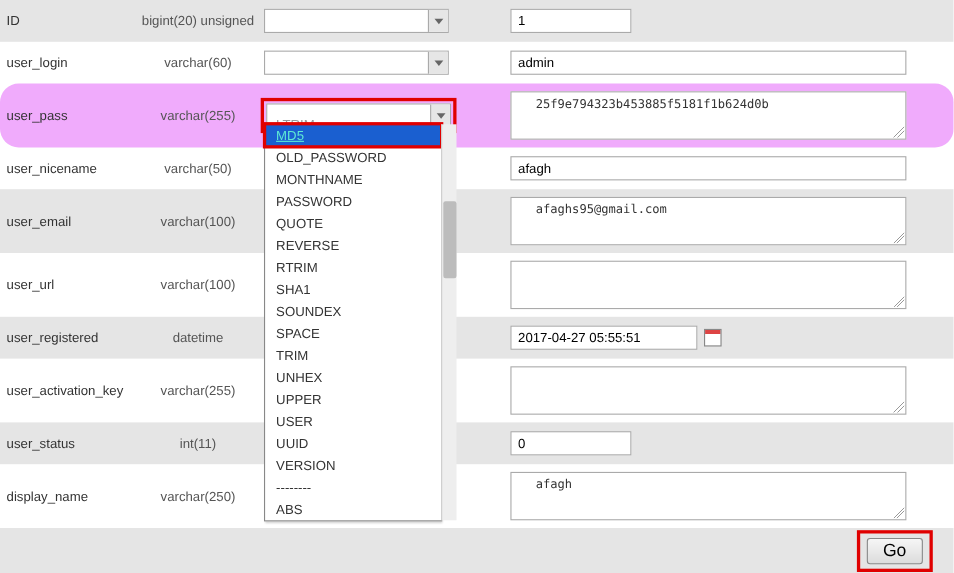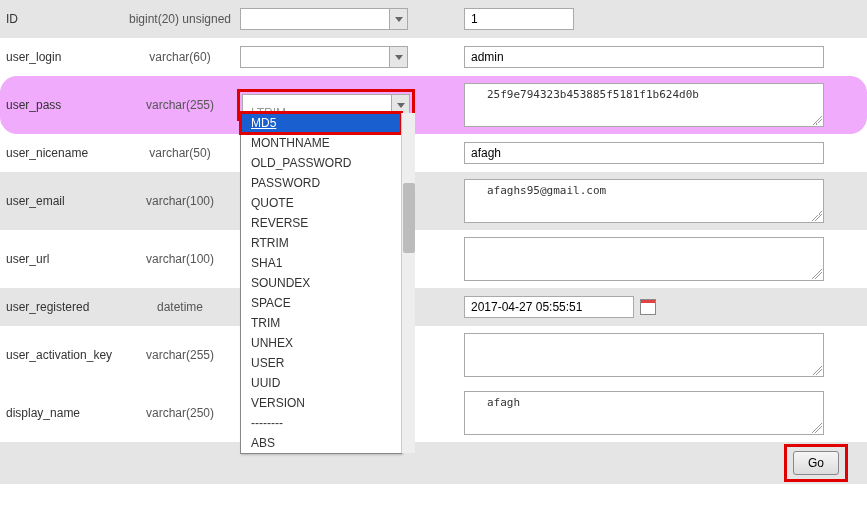--- a/index.html
+++ b/index.html
@@ -104,21 +104,21 @@
     justify-content: flex-end;
     align-items: center;
     padding-right: 22px;
   }
   .go-btn {
     height: 24px;
     padding: 2px 14px;
     border: 1px solid #888;
     border-radius: 3px;
     background: linear-gradient(#f6f6f6,#dcdcdc);
-    font-size: 12px;
+    font-size: 16px;
   }
   .redbox { outline: 3px solid #e00000; }
   .redbox-inner { position: absolute; pointer-events: none; }
 
   
   .dropdown {
     position: absolute;
     top: 112px;
     left: 240px;
     width: 162px;
@@ -128,21 +128,21 @@
     box-shadow: 1px 1px 2px rgba(0,0,0,.2);
   }
   .dd-row {
     padding: 3px 10px;
     font-size: 12px;
     white-space: nowrap;
     position: relative;
   }
   .dd-row.sel {
     background: #1a5fd0;
-    color: #ffffff;
+    color: #5eead4;
     text-decoration: underline;
   }
   .dd-row.trunc { color: #999; }
   .dd-scroll {
     position: absolute;
     right: -14px;
     top: 0;
     width: 14px;
     height: 100%;
     background: #eee;
@@ -290,20 +290,34 @@
           </div>
         </div>
       </div>
       <div class="col-null"></div>
       <div class="col-val">
         <div class="ta">
           <div class="ta-resize"></div>
         </div>
       </div>
     </div>
+    <div class="row alt">
+      <div class="col-name">user_status</div>
+      <div class="col-type">int(11)</div>
+      <div class="col-func">
+        <div class="select">
+          <div class="sel-body"></div>
+          <div class="sel-btn">
+            <div class="chev"></div>
+          </div>
+        </div>
+      </div>
+      <div class="col-null"></div>
+      <div class="col-val"><input class="tx tx-short" value="0" style=""></div>
+    </div>
     <div class="row  row-tall">
       <div class="col-name">display_name</div>
       <div class="col-type">varchar(250)</div>
       <div class="col-func">
         <div class="select">
           <div class="sel-body"></div>
           <div class="sel-btn">
             <div class="chev"></div>
           </div>
         </div>
@@ -318,31 +332,32 @@
 <div class="footer">
   <span class="redbox-inner redbox" style="position:relative;display:inline-block;">
     <button class="go-btn" style="margin:4px 6px;">Go</button>
   </span>
 </div>
 
 <div class="dropdown" id="dd">
 
 <div class="dd-row trunc" style="margin-top: -10px; overflow: hidden; height: 10px;">LTRIM</div>
     <div class="dd-row sel redbox" style="outline-offset: -1px;">MD5</div>
+    <div class="dd-row">OLD_PASSWORD</div>
     <div class="dd-row">MONTHNAME</div>
-    <div class="dd-row">OLD_PASSWORD</div>
     <div class="dd-row">PASSWORD</div>
     <div class="dd-row">QUOTE</div>
     <div class="dd-row">REVERSE</div>
     <div class="dd-row">RTRIM</div>
     <div class="dd-row">SHA1</div>
     <div class="dd-row">SOUNDEX</div>
     <div class="dd-row">SPACE</div>
     <div class="dd-row">TRIM</div>
     <div class="dd-row">UNHEX</div>
+    <div class="dd-row">UPPER</div>
     <div class="dd-row">USER</div>
     <div class="dd-row">UUID</div>
     <div class="dd-row">VERSION</div>
     <div class="dd-row">--------</div>
     <div class="dd-row">ABS</div>
     <div class="dd-scroll">
     <div class="dd-thumb" style="top:70px;height:70px;"></div>
   </div>
   </div>
 

